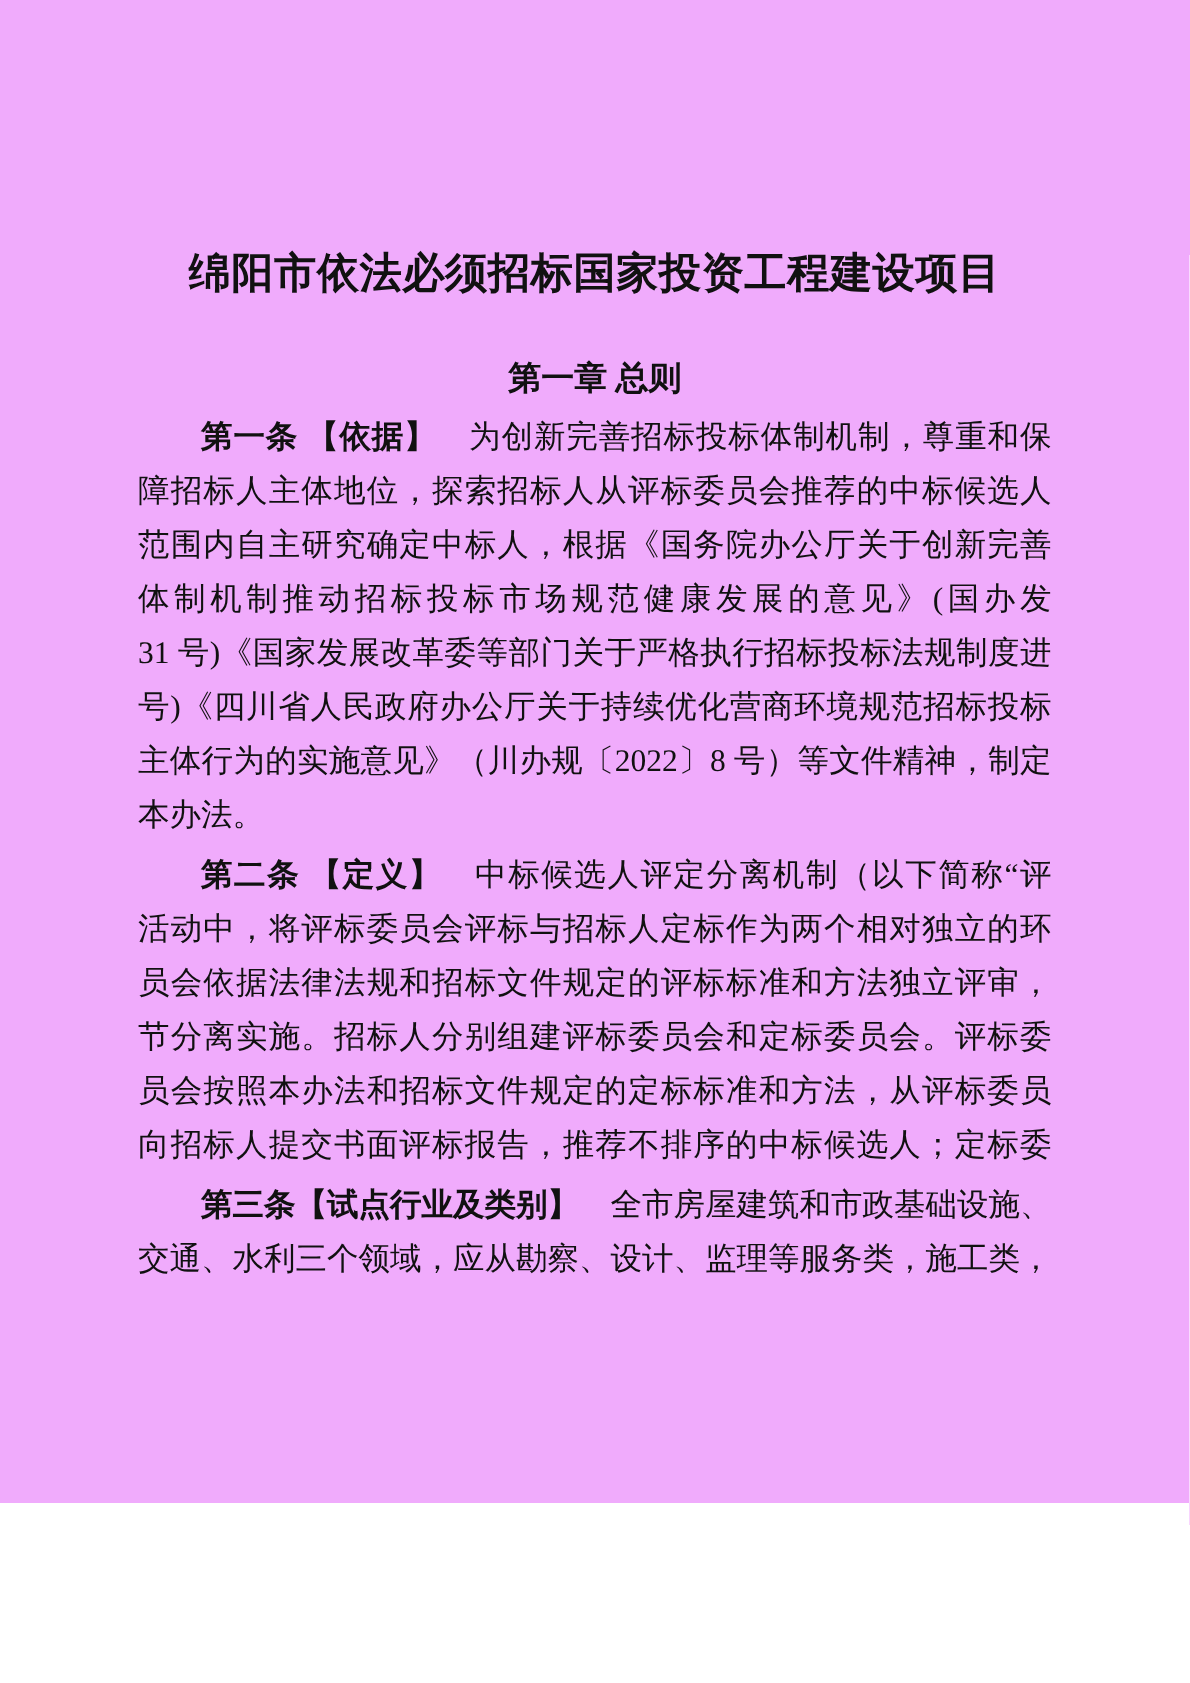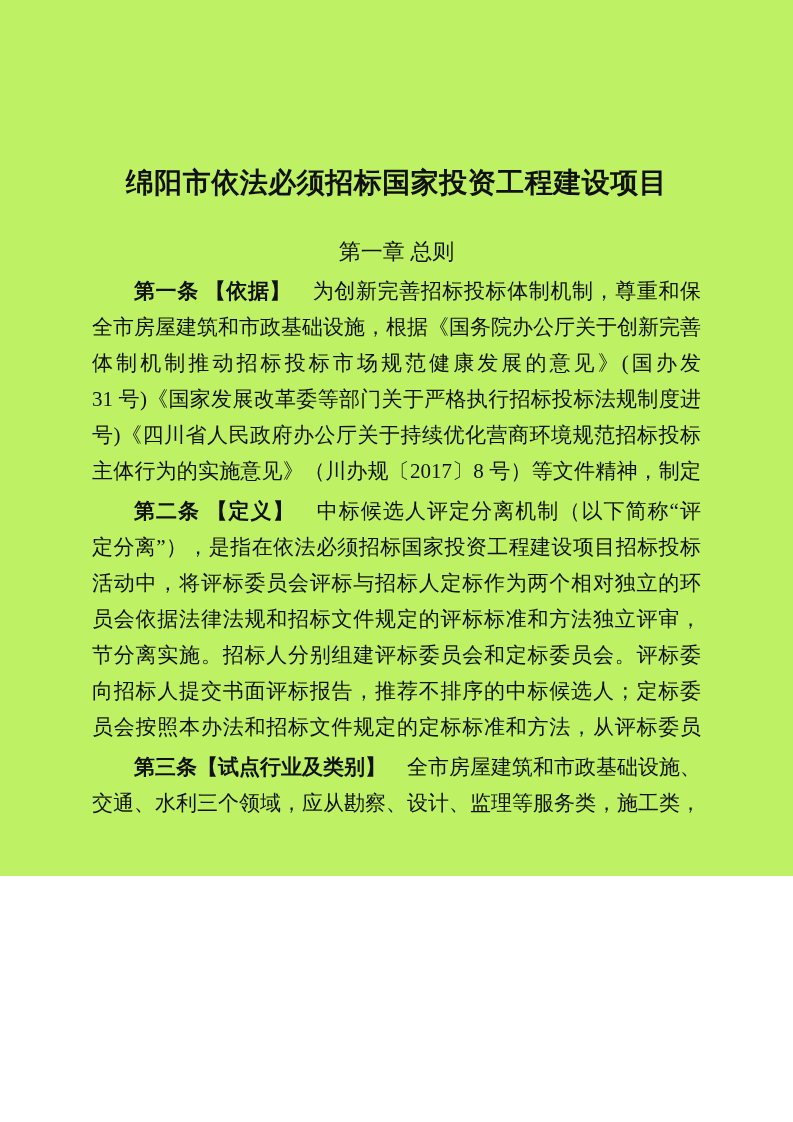--- a/index.html
+++ b/index.html
@@ -3,42 +3,42 @@
 <meta charset="utf-8">
 <style>
   html, body {
     margin: 0;
     padding: 0;
     background: #ffffff;
   }
   .page {
     position: relative;
     width: 793px;
-    height: 876px;
+    height: 1002px;
     box-sizing: border-box;
     padding: 0 88px;
-    background: #bef264;
+    background: #f0abfc;
     color: #111111;
     font-family: "Liberation Serif", "DejaVu Serif", serif;
     overflow: hidden;
   }
   .doc-title {
     margin: 0;
     padding-top: 160px;
     font-size: 28px;
     line-height: 45px;
     font-weight: bold;
     text-align: center;
     letter-spacing: 0.5px;
   }
   .chapter-heading {
     margin: 32px 0 0 0;
     font-size: 22px;
     line-height: 30px;
-    font-weight: normal;
+    font-weight: bold;
     text-align: center;
   }
   .doc-body {
     margin-top: 6px;
   }
   .para {
     margin: 4px;
     padding: 0;
   }
   .line {
@@ -76,34 +76,35 @@
 <div class="page">
   <h1 class="doc-title">
     <span>绵阳市依法必须招标国家投资工程建设项目</span><br>
   </h1>
 
   <h2 class="chapter-heading">第一章 总则</h2>
 
   <div class="doc-body" id="doc-body">
       <div class="para">
         <div class="line j ind"><b class="lead">第一条 【依据】</b>　为创新完善招标投标体制机制，尊重和保</div>
-        <div class="line j">全市房屋建筑和市政基础设施，根据《国务院办公厅关于创新完善</div>
+        <div class="line j">障招标人主体地位，探索招标人从评标委员会推荐的中标候选人</div>
+        <div class="line j">范围内自主研究确定中标人，根据《国务院办公厅关于创新完善</div>
         <div class="line j">体制机制推动招标投标市场规范健康发展的意见》(国办发〔2024〕</div>
         <div class="line j">31 号)《国家发展改革委等部门关于严格执行招标投标法规制度进</div>
         <div class="line j">号)《四川省人民政府办公厅关于持续优化营商环境规范招标投标</div>
-        <div class="line j">主体行为的实施意见》（川办规〔2017〕8 号）等文件精神，制定</div>
+        <div class="line j">主体行为的实施意见》（川办规〔2022〕8 号）等文件精神，制定</div>
+        <div class="line">本办法。</div>
       </div>
       <div class="para">
         <div class="line j ind"><b class="lead">第二条 【定义】</b>　中标候选人评定分离机制（以下简称“评</div>
-        <div class="line j">定分离”），是指在依法必须招标国家投资工程建设项目招标投标</div>
         <div class="line j">活动中，将评标委员会评标与招标人定标作为两个相对独立的环</div>
         <div class="line j">员会依据法律法规和招标文件规定的评标标准和方法独立评审，</div>
         <div class="line j">节分离实施。招标人分别组建评标委员会和定标委员会。评标委</div>
+        <div class="line j">员会按照本办法和招标文件规定的定标标准和方法，从评标委员</div>
         <div class="line j">向招标人提交书面评标报告，推荐不排序的中标候选人；定标委</div>
-        <div class="line j">员会按照本办法和招标文件规定的定标标准和方法，从评标委员</div>
       </div>
       <div class="para">
         <div class="line j ind"><b class="lead">第三条【试点行业及类别】</b>　全市房屋建筑和市政基础设施、</div>
         <div class="line j">交通、水利三个领域，应从勘察、设计、监理等服务类，施工类，</div>
       </div>
     </div>
 
   <div class="page-number">— 3 —</div>
 </div>
 

